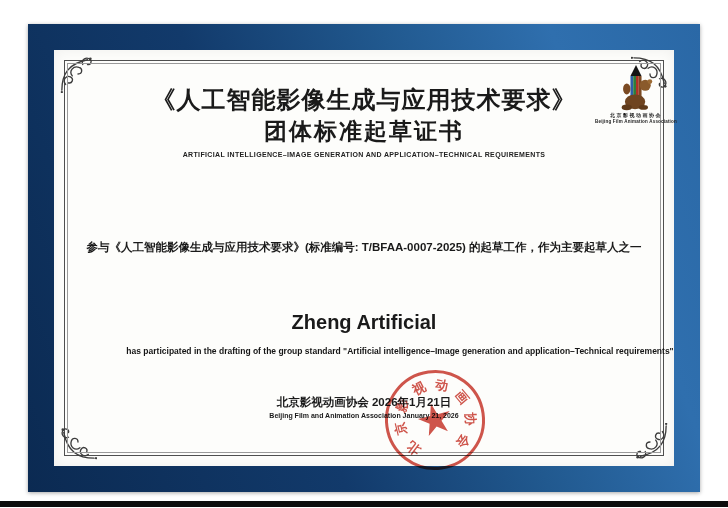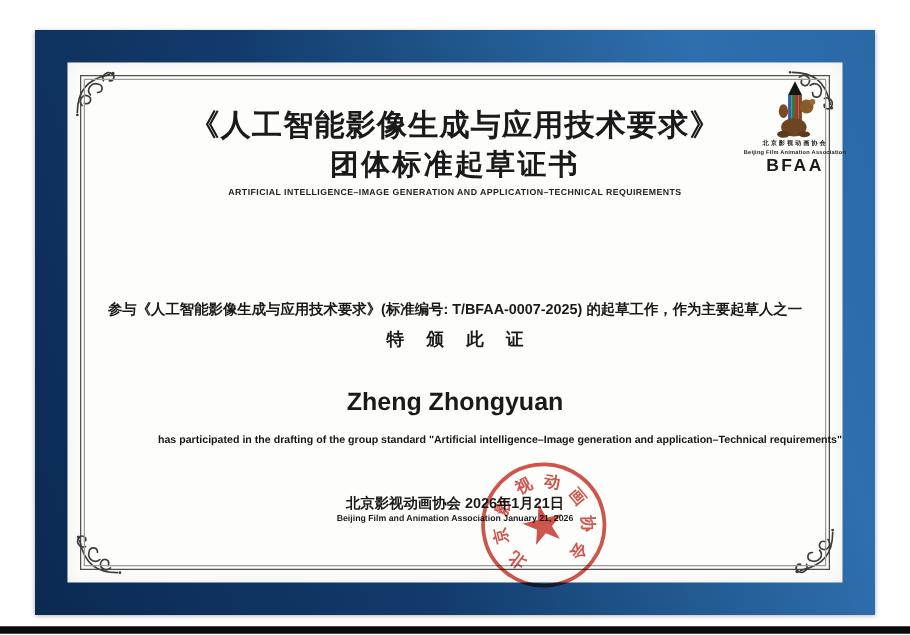--- a/index.html
+++ b/index.html
@@ -129,26 +129,24 @@
         <circle cx="32" cy="23" r="6" fill="#8a5a2b"></circle>
         <circle cx="37" cy="19" r="2.6" fill="#9c6a33"></circle>
         <ellipse cx="12" cy="27" rx="4" ry="6" fill="#7b4a22"></ellipse>
         <ellipse cx="21" cy="41" rx="11" ry="8" fill="#6f4420"></ellipse>
         <ellipse cx="12" cy="47" rx="5.5" ry="3" fill="#5f3a1a"></ellipse>
         <ellipse cx="30" cy="47" rx="5" ry="2.6" fill="#5f3a1a"></ellipse>
       </svg>
     </div>
     <div class="org-cn">北京影视动画协会</div>
     <div class="org-en">Beijing Film Animation Association</div>
-    <div class="abbr">BFAA</div>
   </div>
 
   <div class="cline body-cn">参与《人工智能影像生成与应用技术要求》(标准编号: T/BFAA-0007-2025) 的起草工作，作为主要起草人之一</div>
-  <div class="cline award-cn">特 颁 此 证</div>
-  <div class="cline name-en">Zheng Zhongyuan</div>
+  <div class="cline name-en">Zheng Artificial</div>
   <div class="cline body-en">
     <div>has participated in the drafting of the group standard "Artificial intelligence–Image generation and  application–Technical requirements"</div>
   </div>
 
   <div class="cline date-cn">北京影视动画协会 2026年1月21日</div>
   <div class="cline date-en">Beijing Film and Animation Association  January 21, 2026</div>
 
   <div class="seal">
     <span class="seal-char">北</span>
     <span class="seal-char">京</span>

